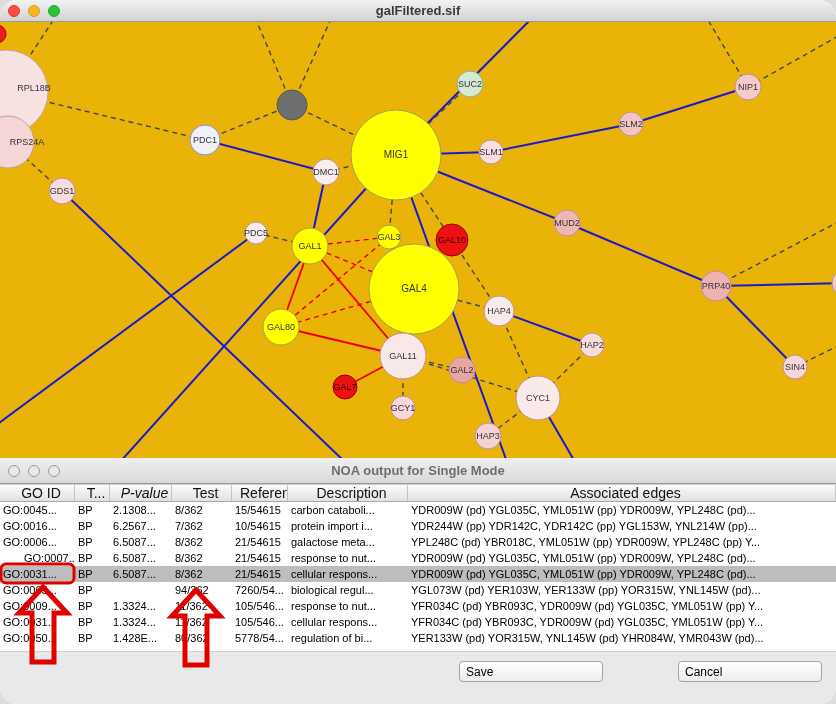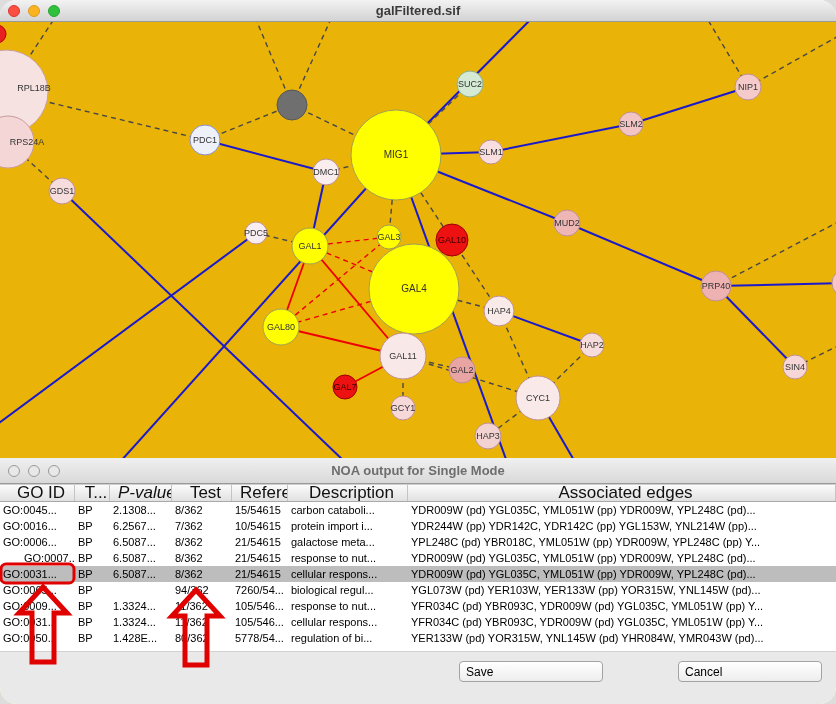--- a/index.html
+++ b/index.html
@@ -22,21 +22,21 @@
 
   
   #bottom{position:absolute;top:458px;left:0;right:0;bottom:0;background:#fef9c3;}
   #bottom .titlebar{height:26px;background:linear-gradient(#f0f0f0,#d9d9d9);}
   #bottom .titlebar .title{line-height:25px;color:#6e6e6e;}
   #bottom .lights{top:7px;}
 
   .tblheader{position:absolute;top:26px;left:0;right:0;height:18px;display:flex;
     background:linear-gradient(#fbfbfb,#e1e1e1);border-top:1px solid #cfcfcf;
     border-bottom:1px solid #a9a9a9;box-sizing:border-box;}
-  .hc{font-size:17px;color:#111;text-align:center;line-height:16px;border-right:1px solid #c4c4c4;
+  .hc{font-size:14px;color:#111;text-align:center;line-height:16px;border-right:1px solid #c4c4c4;
     overflow:hidden;white-space:nowrap;box-sizing:border-box;flex:0 0 auto;padding-left:8px;}
 
   .tblbody{position:absolute;top:44px;left:0;right:0;height:152px;background:#fff;overflow:hidden;}
   .trow{display:flex;height:16px;}
   .trow.selected{background:#bdbdbd;}
   .tc{font-size:11px;line-height:16px;padding-left:3px;white-space:nowrap;overflow:hidden;
     box-sizing:border-box;color:#000;flex:0 0 auto;}
 
   .btnpanel{position:absolute;left:0;right:0;bottom:0;height:52px;background:#e9e9e9;
     border-top:1px solid #d2d2d2;}

